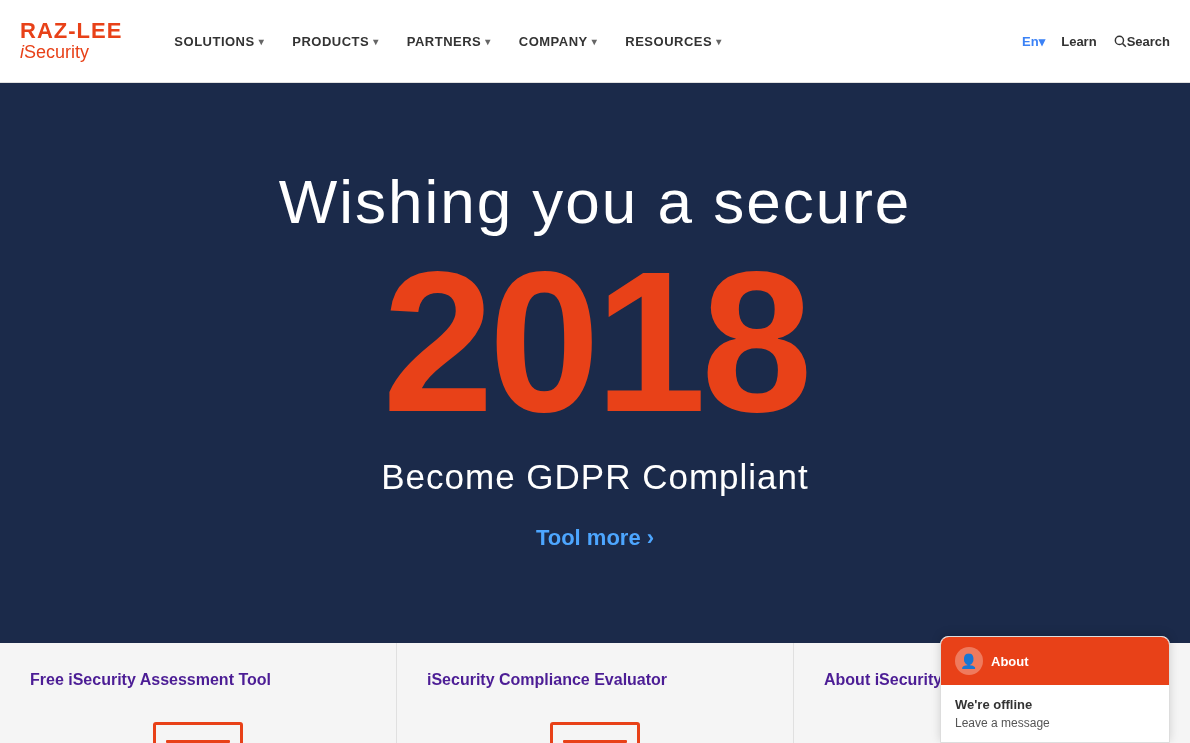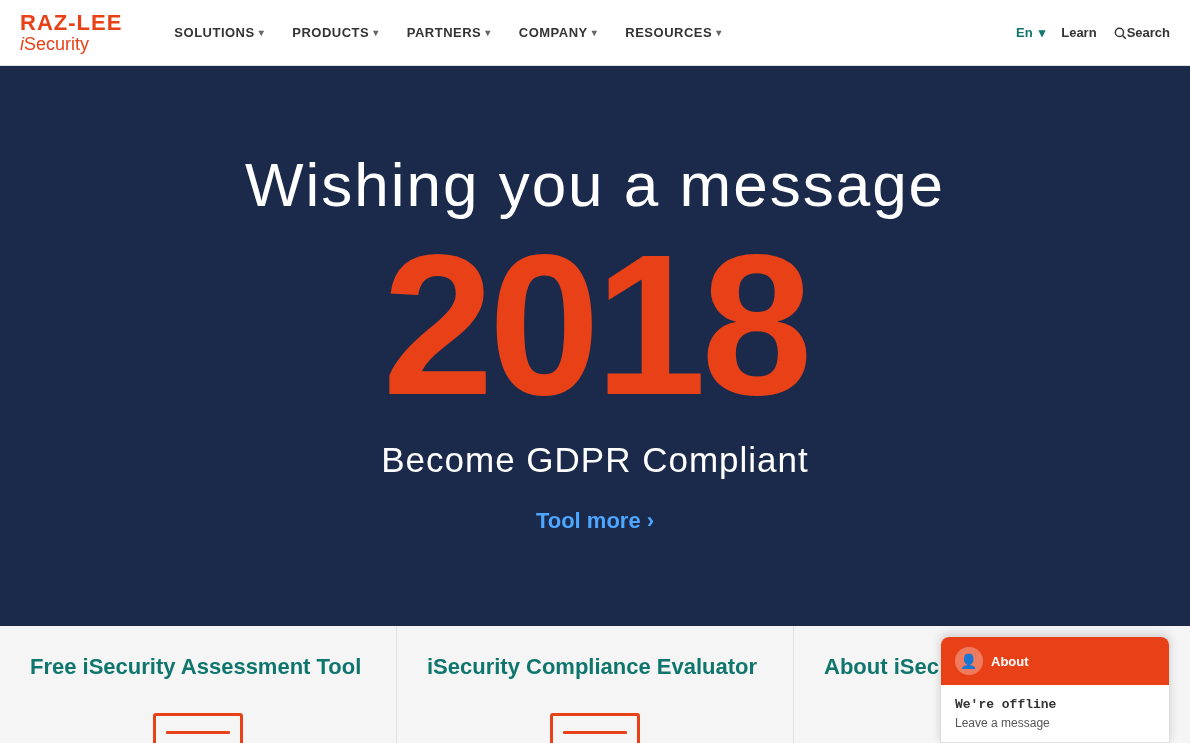--- a/index.html
+++ b/index.html
@@ -3,21 +3,21 @@
   <meta charset="utf-8">
   <style>
     * { margin: 0; padding: 0; box-sizing: border-box; }
     body { font-family: Arial, sans-serif; width: 1190px; overflow-x: hidden; background: #fff; }
 
     
     .navbar {
       display: flex;
       align-items: center;
       background: #fff;
-      height: 66px;
+      height: 83px;
       padding: 0 20px;
       border-bottom: 1px solid #e0e0e0;
       position: relative;
       z-index: 10;
     }
     .logo-area {
       display: flex;
       align-items: center;
       margin-right: 40px;
     }
@@ -62,26 +62,26 @@
       margin-left: 4px;
       color: #666;
     }
     .nav-right {
       display: flex;
       align-items: center;
       gap: 16px;
     }
     .nav-lang {
       font-size: 13px;
-      color: #0f766e;
-      font-weight: 600;
-      cursor: pointer;
-      display: flex;
-      align-items: center;
-      gap: 6px;
+      color: #3b82f6;
+      font-weight: 600;
+      cursor: pointer;
+      display: flex;
+      align-items: center;
+      gap: 0;
     }
     .nav-login {
       font-size: 13px;
       color: #333;
       font-weight: 600;
       cursor: pointer;
     }
     .nav-search {
       display: flex;
       align-items: center;
@@ -150,23 +150,23 @@
       min-height: 120px;
     }
     .bottom-card {
       flex: 1;
       padding: 28px 30px 20px;
       border-right: 1px solid #e0e0e0;
       position: relative;
     }
     .bottom-card:last-child { border-right: none; }
     .bottom-card-title {
-      font-size: 22px;
+      font-size: 16px;
       font-weight: 700;
-      color: #0f766e;
+      color: #4c1d95;
       margin-bottom: 33px;
     }
     .bottom-card-icon-area {
       display: flex;
       justify-content: center;
       margin-top: 10px;
     }
 
     
     .chat-widget {
@@ -202,21 +202,20 @@
       font-size: 14px;
     }
     .chat-body {
       padding: 12px 14px;
     }
     .chat-status {
       font-size: 13px;
       font-weight: 700;
       color: #333;
       margin-bottom: 4px;
-      font-family: Liberation Mono, monospace;
     }
     .chat-action {
       font-size: 12px;
       color: #555;
       cursor: pointer;
     }
 
     .bottom-cards-wrapper {
       position: relative;
     }
@@ -269,21 +268,21 @@
       <svg class="search-icon-svg" viewBox="0 0 24 24" fill="none" stroke="#333" stroke-width="2.5">
         <circle cx="11" cy="11" r="7"></circle>
         <line x1="16.5" y1="16.5" x2="22" y2="22"></line>
       </svg>
       <span>Search</span>
     </div>
   </div>
 </nav>
 
 <section class="hero">
-  <h1 class="hero-tagline">Wishing you a message</h1>
+  <h1 class="hero-tagline">Wishing you a secure</h1>
   <div class="hero-year">2018</div>
   <p class="hero-subtitle">Become GDPR Compliant</p>
   <a class="hero-link" href="#">Tool more ›</a>
 </section>
 
 <div class="bottom-cards-wrapper" style="position:relative;">
   <div class="bottom-section">
     <div class="bottom-card">
       <div class="bottom-card-title">Free iSecurity Assessment Tool</div>
       <div class="bottom-card-icon-area">

